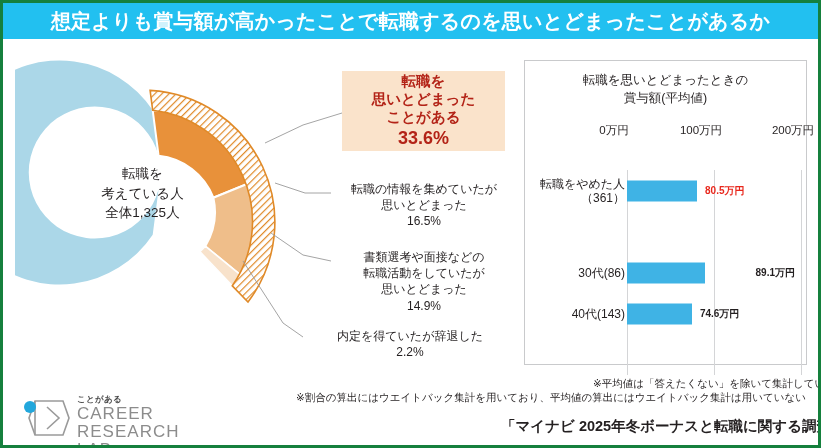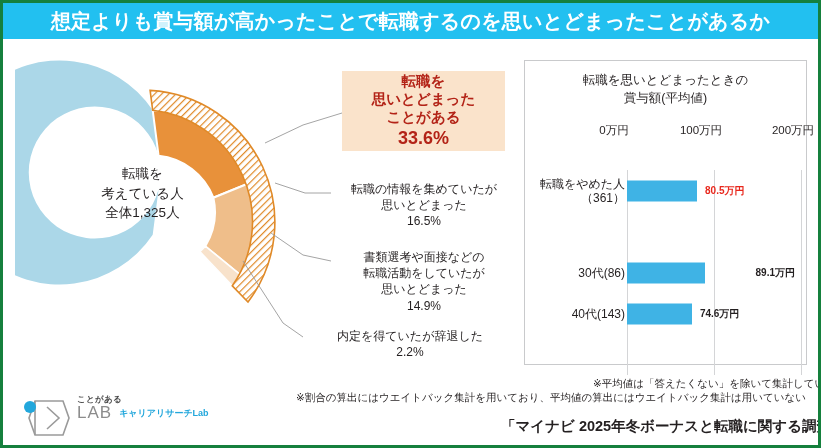--- a/index.html
+++ b/index.html
@@ -360,20 +360,21 @@
 
   <div id="logo">
     <svg id="logo-mark" width="52" height="42" viewBox="0 0 52 42">
       <polygon points="16,4 44,4 50,21 44,38 16,38 10,21" fill="none" stroke="#9a9a9a" stroke-width="1.6"></polygon>
       <polyline points="28,10 40,21 28,32" fill="none" stroke="#9a9a9a" stroke-width="1.6"></polyline>
       <line x1="16" y1="4" x2="16" y2="38" stroke="#9a9a9a" stroke-width="1.6"></line>
       <circle cx="11" cy="10" r="6" fill="#22A7DC"></circle>
     </svg>
     <div id="logo-text">
       <div class="mynavi">ことがある</div>
+      <div class="crl">CAREER RESEARCH</div>
       <div class="lab-row">
         <span class="lab">LAB</span>
         <span class="jp">キャリアリサーチLab</span>
       </div>
     </div>
   </div>
 
 </div>
 
 </body></html>

